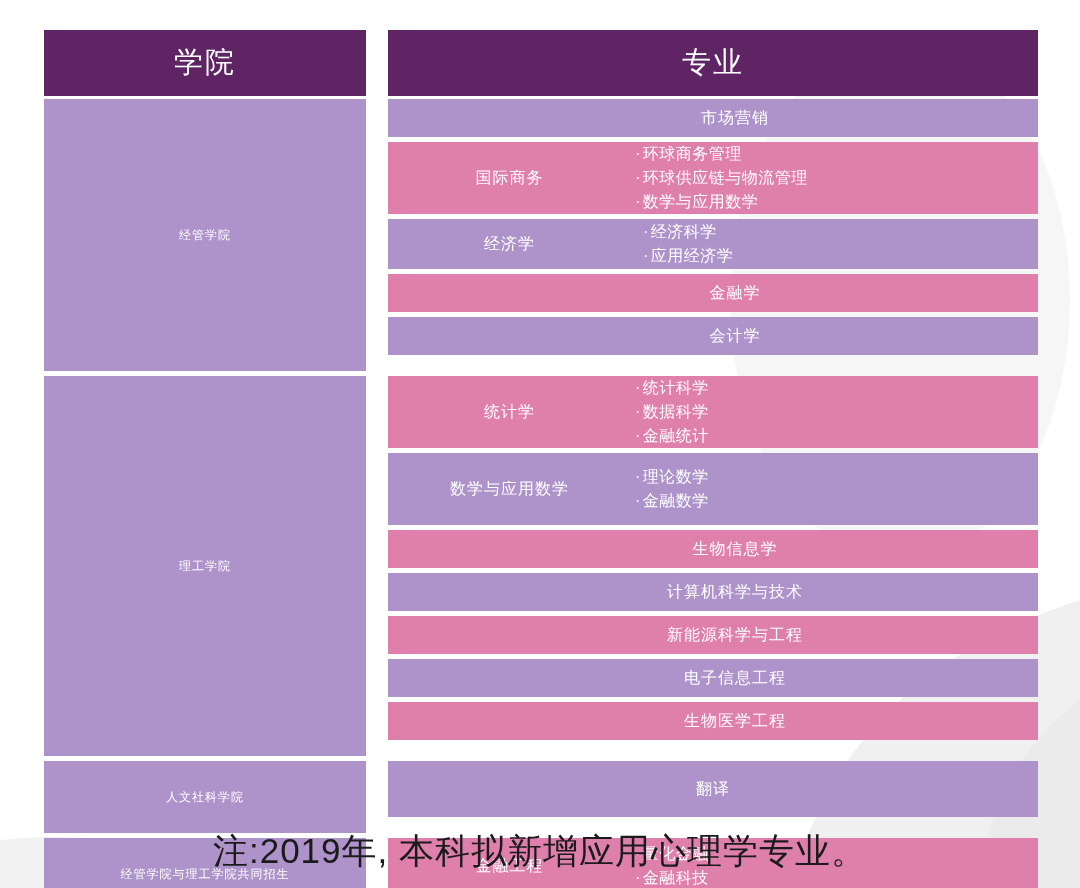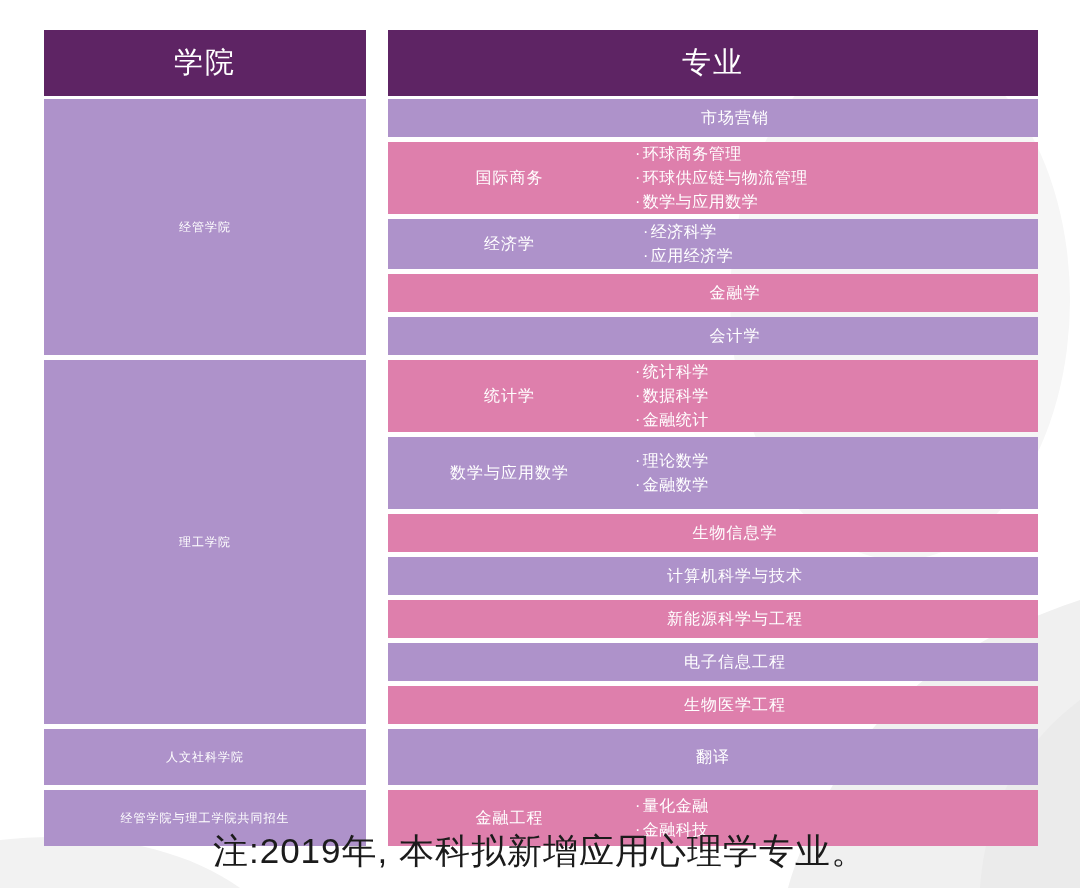--- a/index.html
+++ b/index.html
@@ -90,21 +90,21 @@
   }
 
   .major-row {
     display: flex;
     align-items: center;
     box-sizing: border-box;
     margin-bottom: 5px;
     color: #ffffff;
     position: relative;
   }
-  .major-row:last-child { margin-bottom: 0; }
+  .major-row:last-child { margin-bottom: 16px; }
   .major-row.purple { background: #AE92CA; }
   .major-row.pink   { background: #DE7FAC; }
 
   .major-name {
     width: 243px;
     flex: 0 0 243px;
     text-align: center;
     font-size: 16px;
     letter-spacing: 1px;
     box-sizing: border-box;

